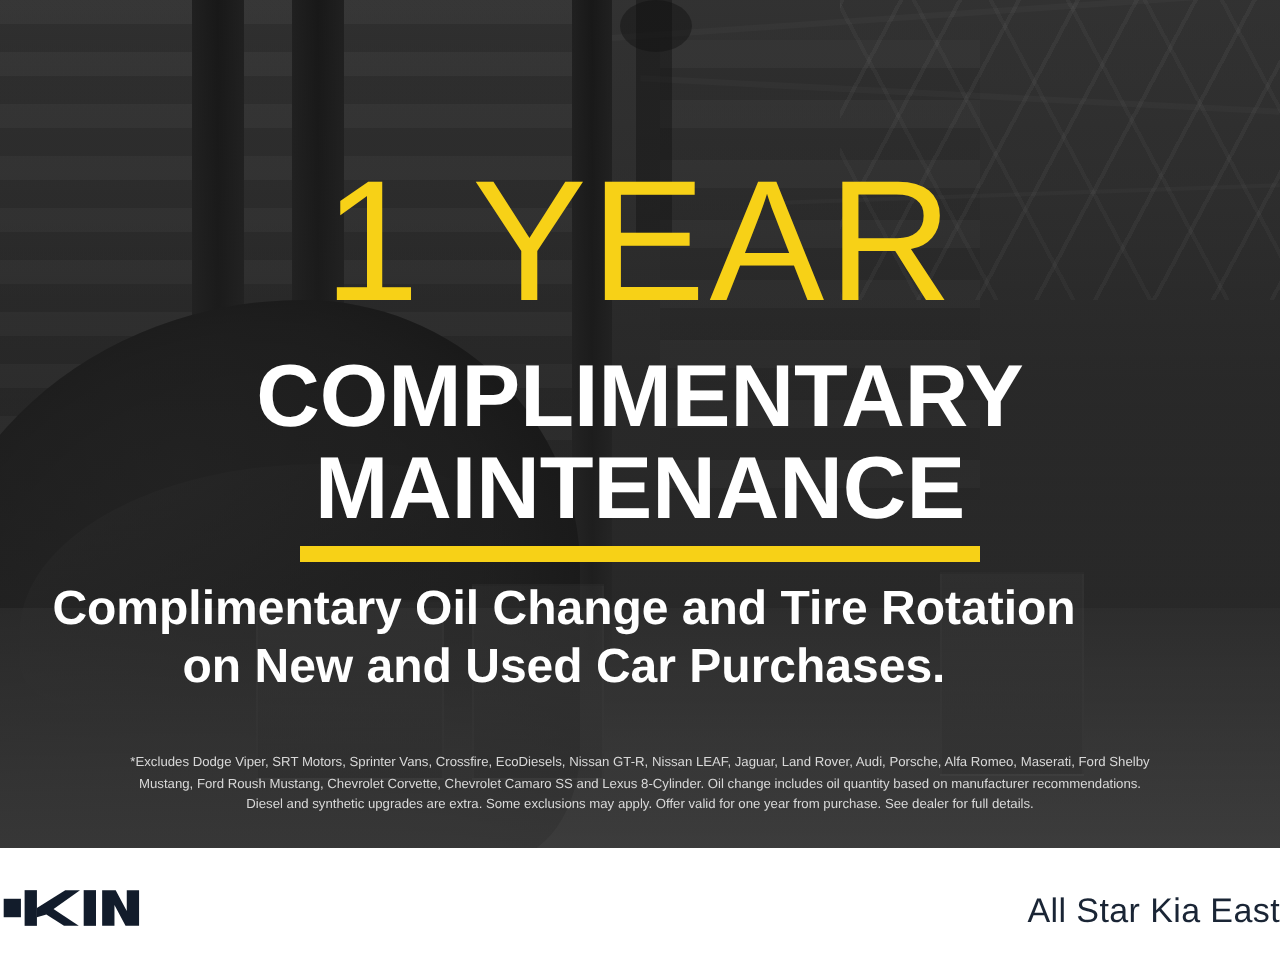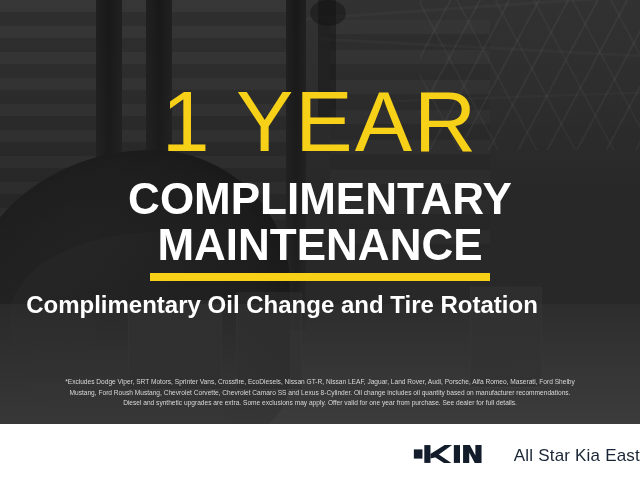--- a/index.html
+++ b/index.html
@@ -195,21 +195,21 @@
   
   .footer {
     position: absolute;
     left: 0;
     top: 424px;
     width: 640px;
     height: 64px;
     background: #ffffff;
     display: flex;
     align-items: center;
-    justify-content: flex-end;
+    justify-content: space-between;
   }
   .kia-logo { display: block; margin-right: 22px; }
   .dealer-name {
     font-size: 17px;
     color: #1a2535;
     letter-spacing: .2px;
   }
 </style>
 </head>
 <body>
@@ -249,20 +249,21 @@
     <div class="headline-year">1 YEAR</div>
 
     <div class="headline-line2">COMPLIMENTARY</div>
 
     <div class="headline-line3">MAINTENANCE</div>
 
     <div class="divider"></div>
 
     <div class="subhead">
       <div>Complimentary Oil Change and Tire Rotation</div>
+      <div>on New and Used Car Purchases.</div>
     </div>
 
     <div class="disclaimer">
       <div>*Excludes Dodge Viper, SRT Motors, Sprinter Vans, Crossfire, EcoDiesels, Nissan GT-R, Nissan LEAF, Jaguar, Land Rover, Audi, Porsche, Alfa Romeo, Maserati, Ford Shelby</div>
       <div>Mustang, Ford Roush Mustang, Chevrolet Corvette, Chevrolet Camaro SS and Lexus 8-Cylinder. Oil change includes oil quantity based on manufacturer recommendations.</div>
       <div>Diesel and synthetic upgrades are extra. Some exclusions may apply. Offer valid for one year from purchase. See dealer for full details.</div>
     </div>
   </div>
 
   <div class="footer">

